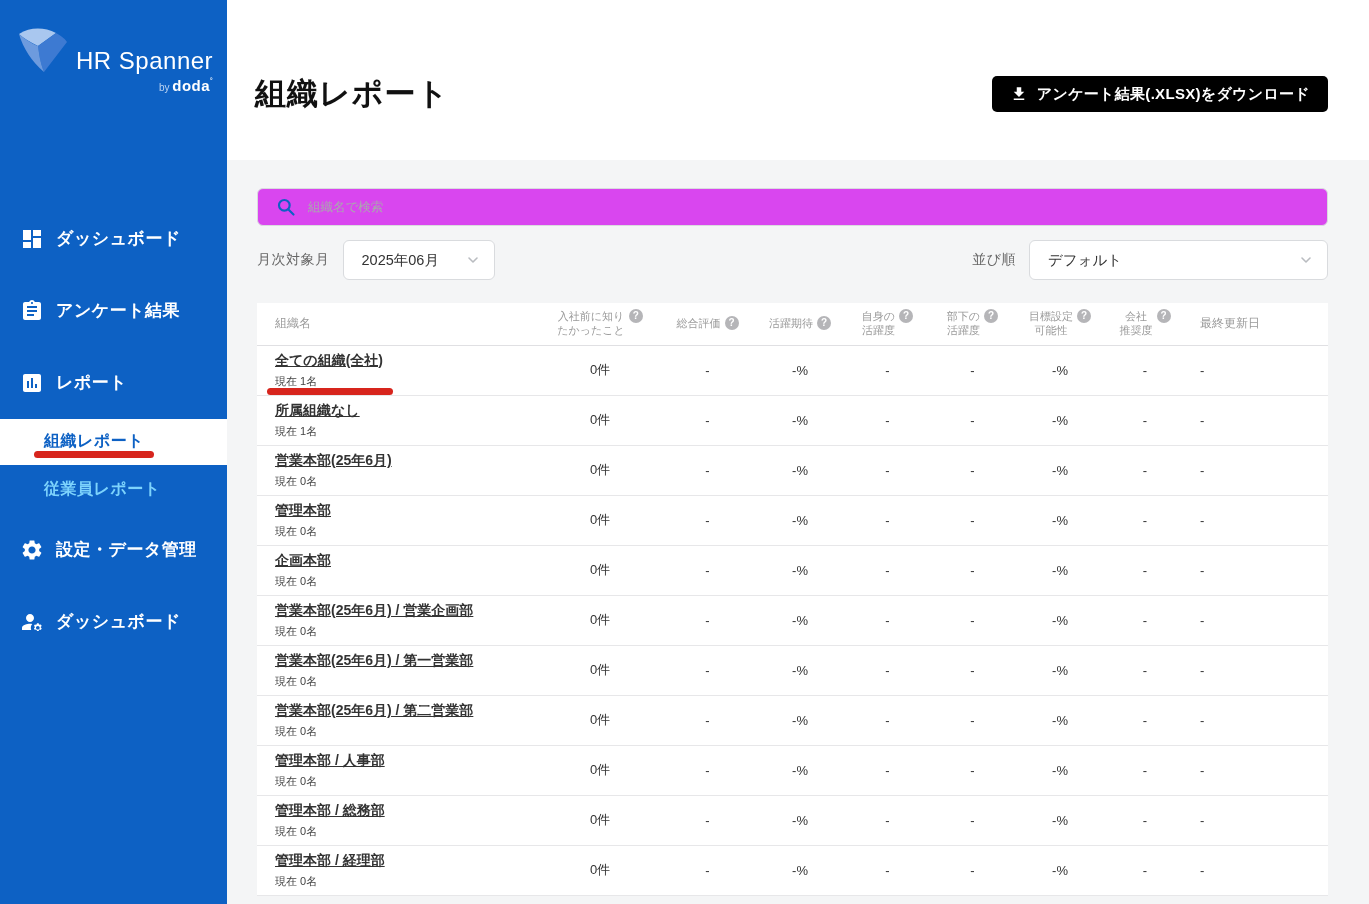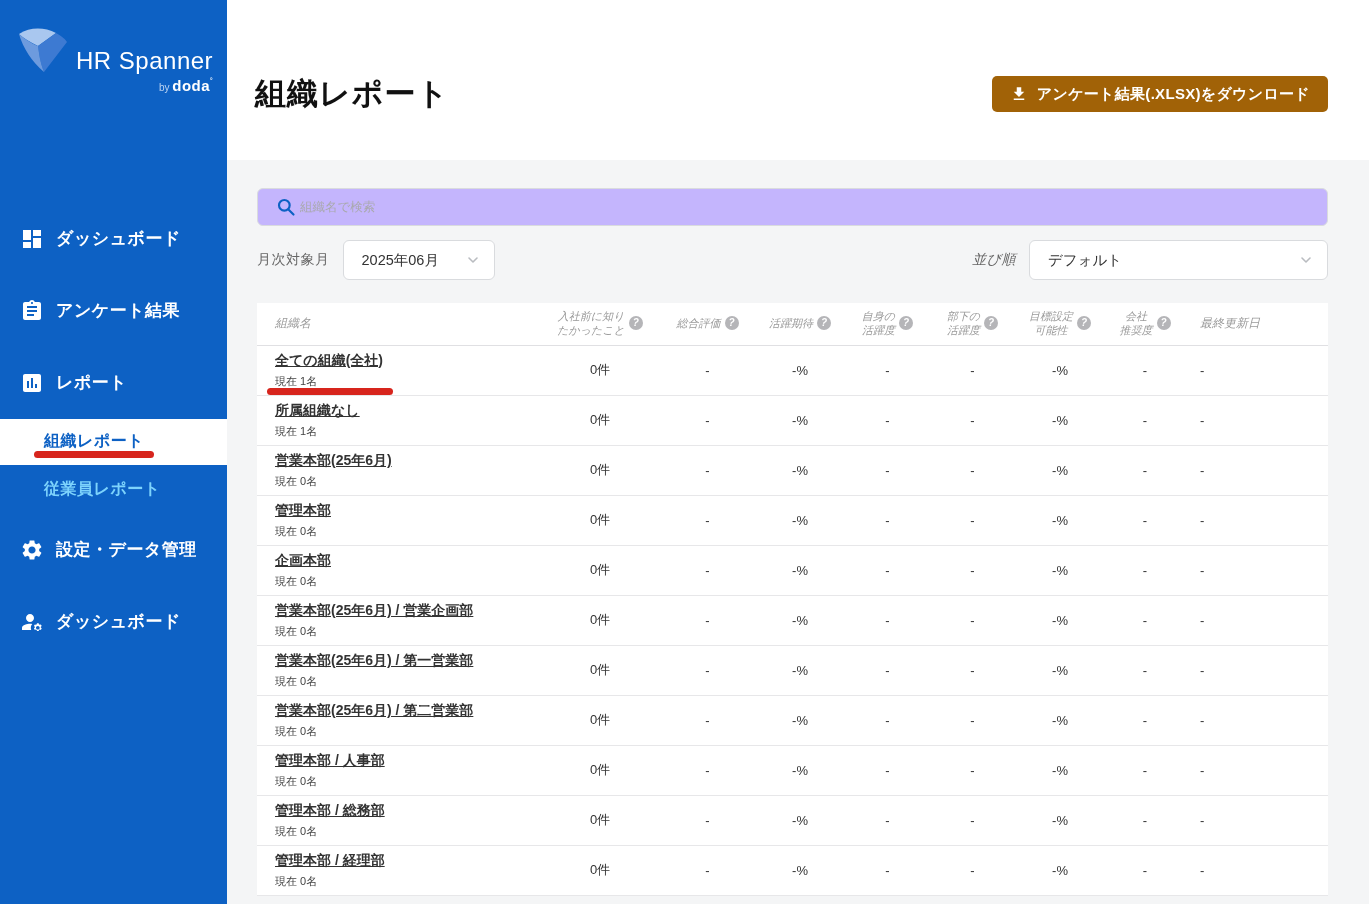--- a/index.html
+++ b/index.html
@@ -28,48 +28,48 @@
   .mt-org { margin-top:13px; } .mt-emp { margin-top:2px; } .mt-set { margin-top:14px; } .mt-adm { margin-top:26px; }
 
   .sidebar-annotation { position:absolute; left:34px; bottom:7px; width:120px; height:7px;
     background:#d7251d; border-radius:4px; }
 
   
   .main { flex:1; display:flex; flex-direction:column; background:#f4f5f6; }
   .page-header { height:160px; background:#fff; display:flex; align-items:center;
     justify-content:space-between; padding:28px 41px 0 28px; }
   .page-title { font-size:31px; font-weight:bold; color:#111; letter-spacing:1px; }
-  .download-btn { display:flex; align-items:center; gap:9px; background:#a16207; color:#fff;
+  .download-btn { display:flex; align-items:center; gap:9px; background:#000000; color:#fff;
     border:none; border-radius:5px; height:36px; padding:0 18px; font-size:15px; font-weight:bold;
     font-family:inherit; cursor:pointer; letter-spacing:.3px; }
 
   .content { flex:1; padding:28px 41px 0 30px; }
 
-  .search-box { display:flex; align-items:center; height:38px; background:#c4b5fd;
-    border:1px solid #d9dbde; border-radius:6px; padding-left:18px; gap:4px; margin-bottom:14px; }
+  .search-box { display:flex; align-items:center; height:38px; background:#d946ef;
+    border:1px solid #d9dbde; border-radius:6px; padding-left:18px; gap:12px; margin-bottom:14px; }
   .search-box input { border:none; outline:none; flex:1; font-size:12.5px; color:#333;
     background:transparent; font-family:inherit; }
   .search-box input::placeholder { color:#a9a9ad; }
 
   .filter-row { display:flex; align-items:center; margin-bottom:23px; }
   .filter-label { font-size:14px; color:#666; margin-right:13px; letter-spacing:.5px; }
   .select { display:flex; align-items:center; justify-content:space-between; height:40px;
     background:#fff; border:1px solid #d9dbde; border-radius:6px; padding:0 13px 0 18px;
     font-size:14.5px; color:#333; cursor:pointer; }
   .select.month { width:152px; }
   .select.sort { width:299px; }
-  .push-right { margin-left:auto;font-style:italic; }
+  .push-right { margin-left:auto; }
 
   
   table { width:1071px; border-collapse:collapse; table-layout:fixed; background:#fff; }
   thead th { font-size:11px; font-weight:normal; color:#9a9a9a; text-align:center;
     padding:6px 0 7px; border-bottom:1px solid #e0e0e3; vertical-align:middle; line-height:1.3; }
   thead th:first-child { text-align:left; padding-left:18px; font-size:12px; }
   thead th:last-child { text-align:left; padding-left:15px; font-size:12px; }
-  .th-inner { display:inline-flex; align-items:center; gap:4px;font-style:italic; }
+  .th-inner { display:inline-flex; gap:4px; }
   .help { display:inline-block; width:14px; height:14px; border-radius:50%; background:#b5b5b8;
     color:#fff; font-size:10px; font-weight:bold; line-height:14px; text-align:center; cursor:pointer; flex:0 0 14px; }
   tbody td { height:50px; border-bottom:1px solid #e7e7e9; font-size:13px; color:#333;
     text-align:center; vertical-align:middle; }
   td.name-cell { text-align:left; padding-left:18px; position:relative; }
   .org-link { color:#333; font-weight:bold; font-size:14px; text-decoration:underline; cursor:pointer; }
   .headcount { font-size:11px; color:#444; margin-top:4px; }
   td.val.last { text-align:left; padding-left:15px; }
   .row-annotation { position:absolute; left:10px; bottom:0px; width:126px; height:7px;
     background:#d7251d; border-radius:4px; }

